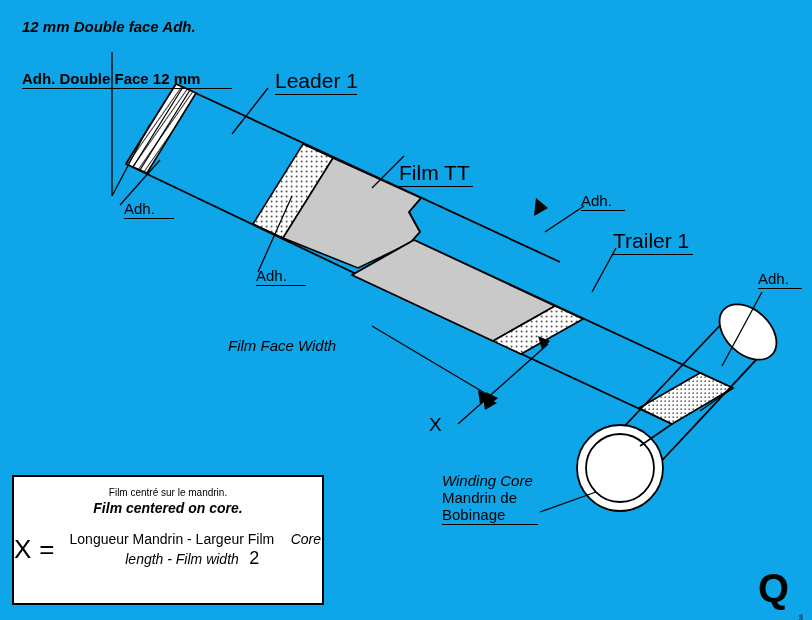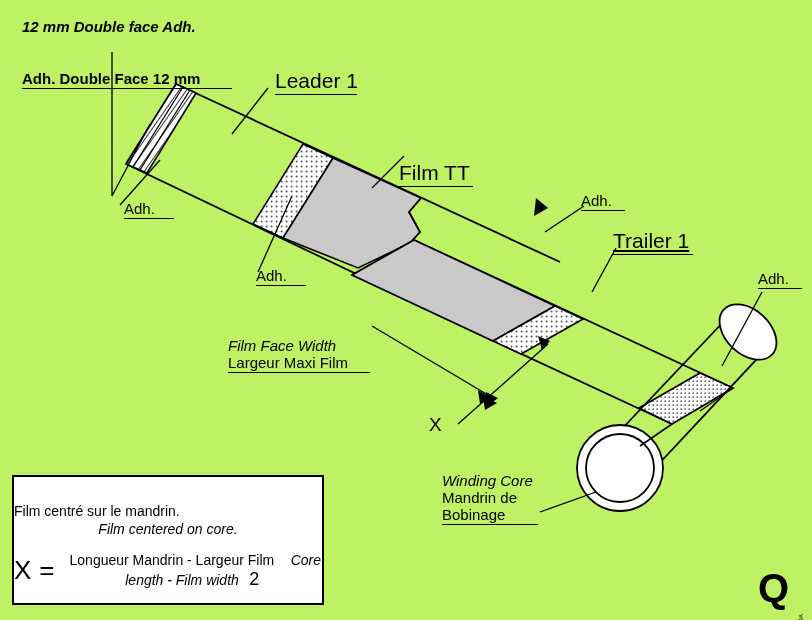--- a/index.html
+++ b/index.html
@@ -4,21 +4,21 @@
 <style>
   html, body {
     margin: 0;
     padding: 0;
     background: #ffffff;
   }
   #stage {
     position: relative;
     width: 812px;
     height: 620px;
-    background: #bef264;
+    background: #0ea5e9;
     overflow: hidden;
     font-family: "Liberation Sans", sans-serif;
     color: #000000;
   }
   svg#art {
     position: absolute;
     left: 0;
     top: 0;
     width: 812px;
     height: 620px;
@@ -43,29 +43,30 @@
     position: absolute;
     left: 12px;
     top: 475px;
     width: 312px;
     height: 130px;
     border: 2px solid #000;
     background: #fff;
     box-sizing: border-box;
   }
   #formula-box .line1 {
-    text-align: left;
-    font-size: 14px;
-    margin-top: 26px;
+    text-align: center;
+    font-size: 10px;
+    margin-top: 10px;
   }
   #formula-box .line2 {
     text-align: center;
     font-size: 14px;
     font-style: italic;
     margin-top: 2px;
+    font-weight: bold;
   }
   .frac-row {
     display: flex;
     align-items: center;
     justify-content: center;
     margin-top: 14px;
   }
   .frac-x {
     font-size: 26px;
     margin-right: 8px;
@@ -224,26 +225,25 @@
   <div class="lbl underline-box" style="left:124px; top:200px; width:50px;">Adh.</div>
 
   <div class="lbl big underline-box" style="left:275px; top:69px; width:82px;">Leader 1</div>
 
   <div class="lbl underline-box" style="left:256px; top:267px; width:50px;">Adh.</div>
 
   <div class="lbl big underline-box" style="left:399px; top:133px; width:74px;margin-top:28px;">Film TT</div>
 
   <div class="lbl underline-box" style="left:581px; top:192px; width:44px;">Adh.</div>
 
-  <div class="lbl big underline-box" style="left:613px; top:229px; width:80px;text-decoration:underline;">Trailer 1</div>
+  <div class="lbl big underline-box" style="left:613px; top:229px; width:80px;">Trailer 1</div>
 
   <div class="lbl underline-box" style="left:758px; top:270px; width:44px;">Adh.</div>
 
   <div class="lbl ital" style="left:228px; top:337px;">Film Face Width</div>
-  <div class="lbl underline-box" style="left:228px; top:354px; width:142px;">Largeur Maxi Film</div>
 
   <div class="lbl" style="left:429px; top:414px; font-size:19px;">X</div>
 
   <div class="lbl ital" style="left:442px; top:472px;">Winding Core</div>
   <div class="lbl" style="left:442px; top:489px;">Mandrin de</div>
   <div class="lbl underline-box" style="left:442px; top:506px; width:96px;">Bobinage</div>
 
   <div id="formula-box">
     <div class="line1">Film centré sur le mandrin.</div>
     <div class="line2">Film centered on core.</div>

